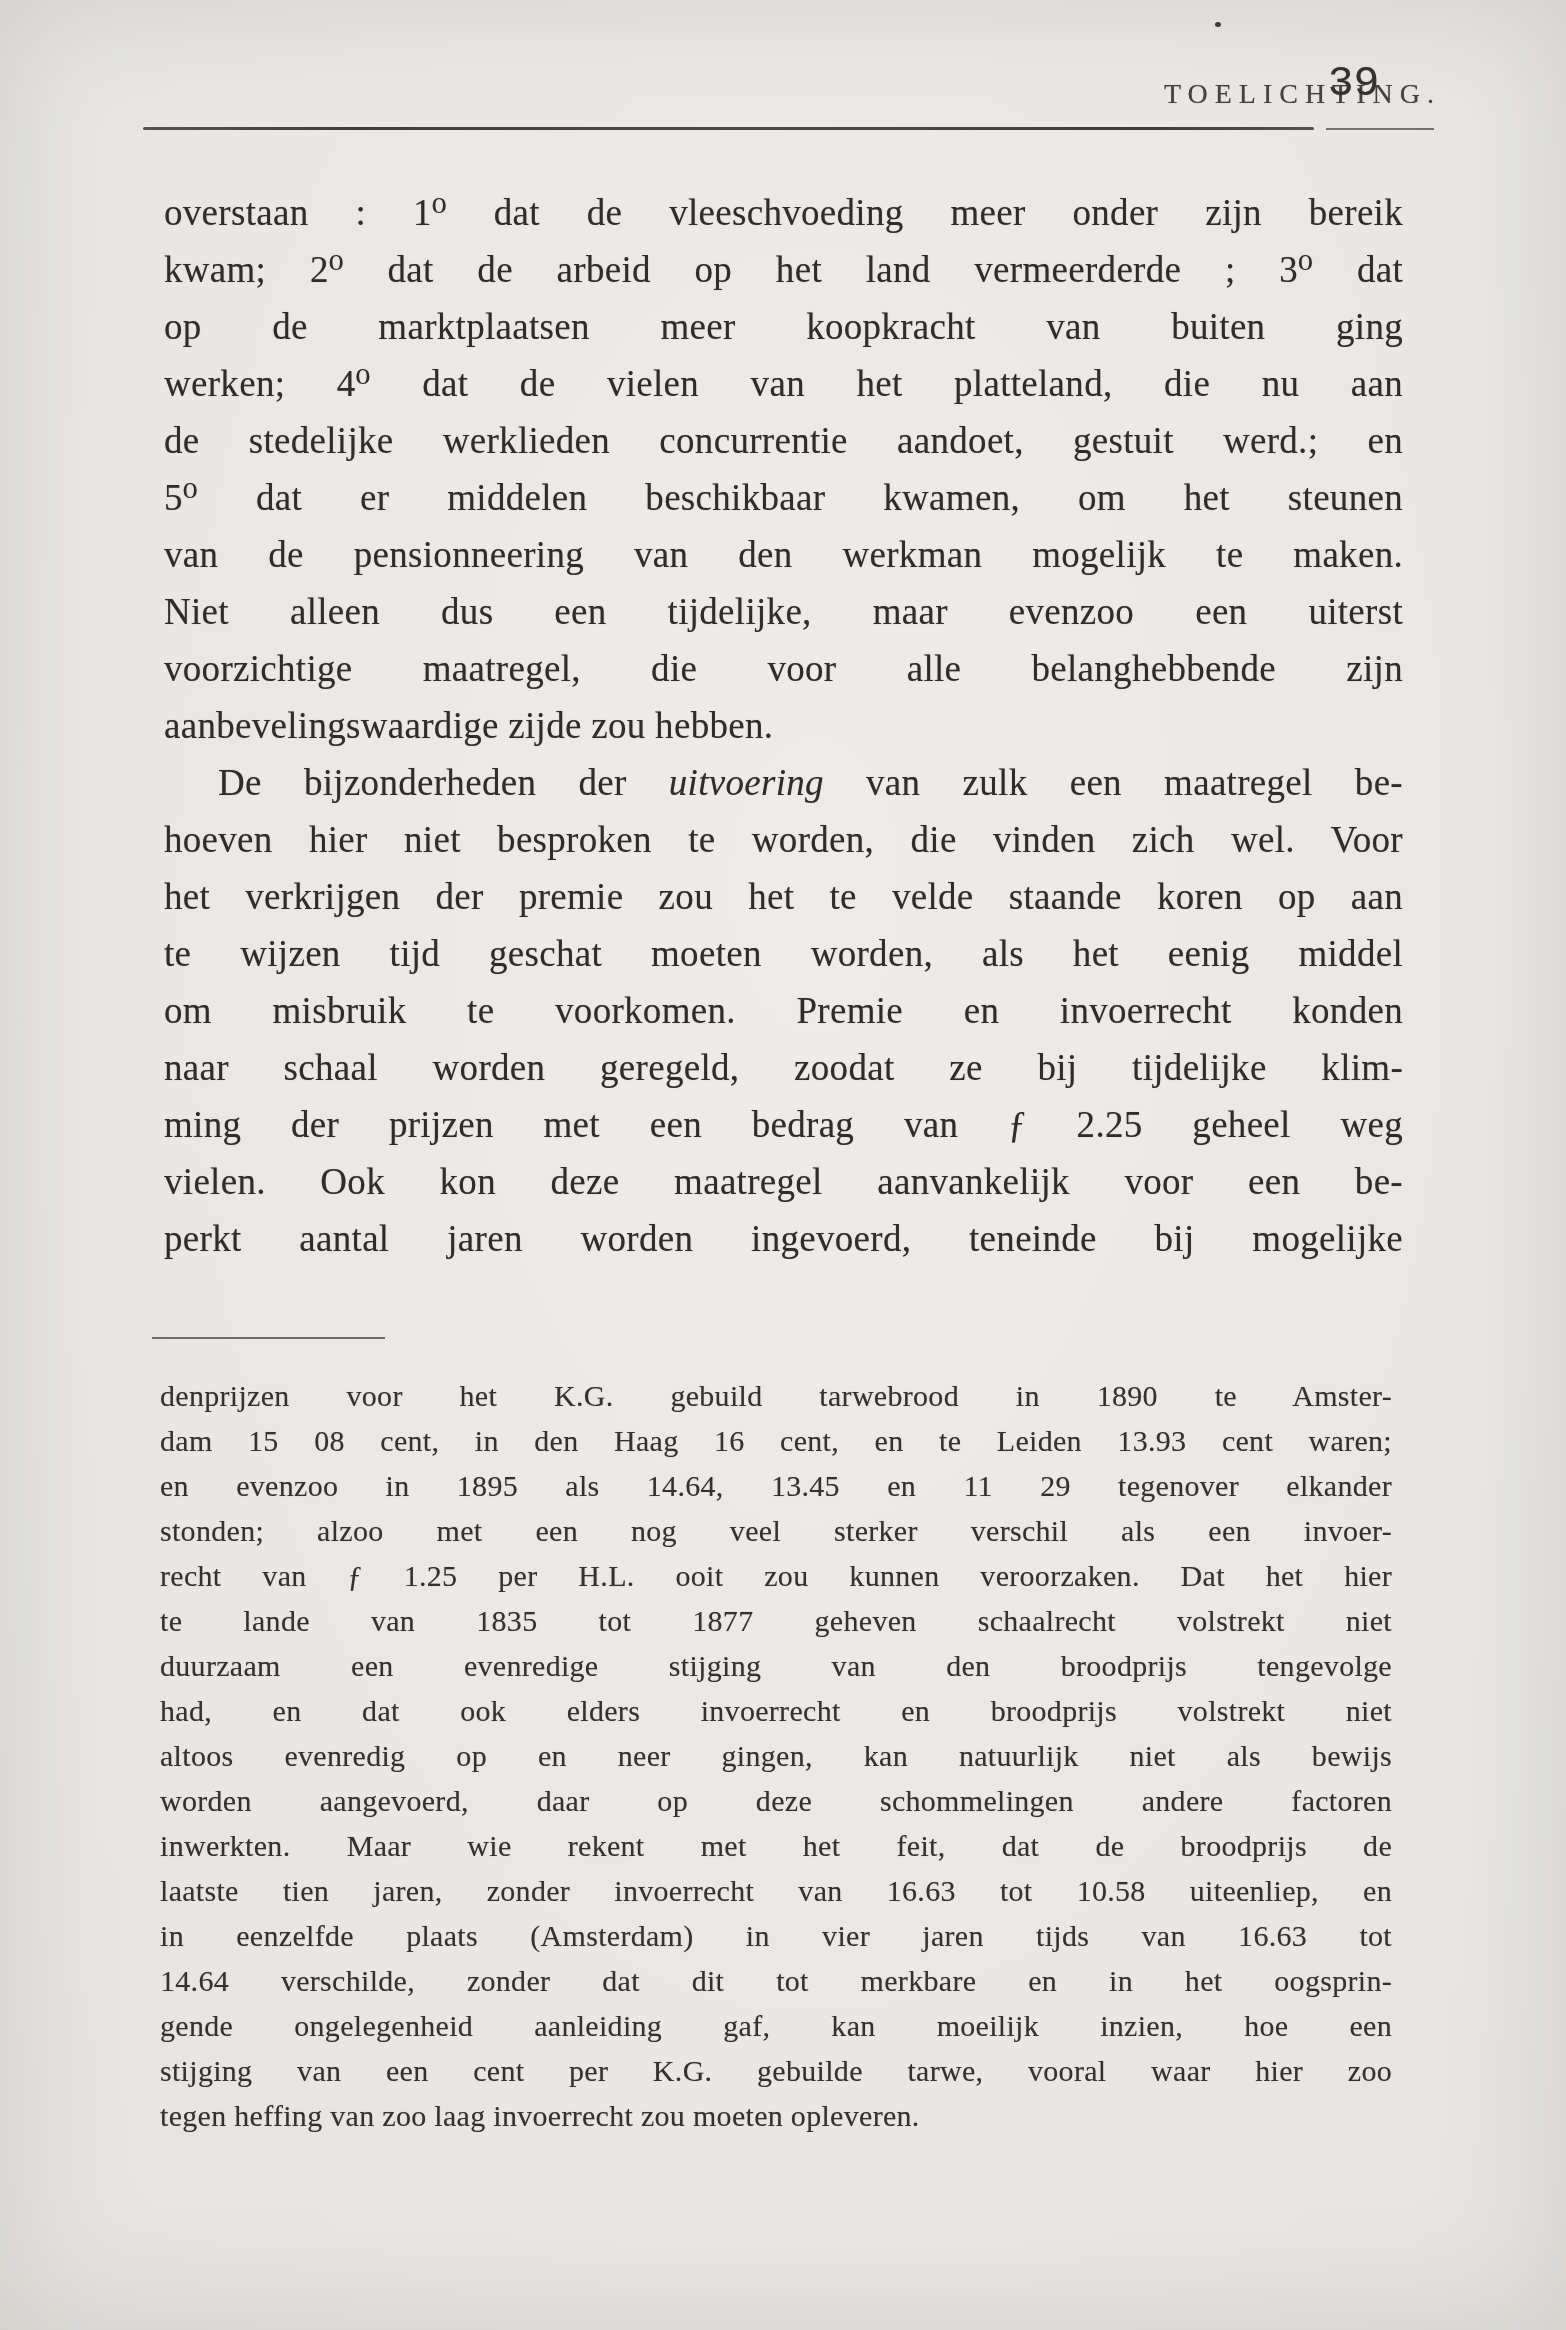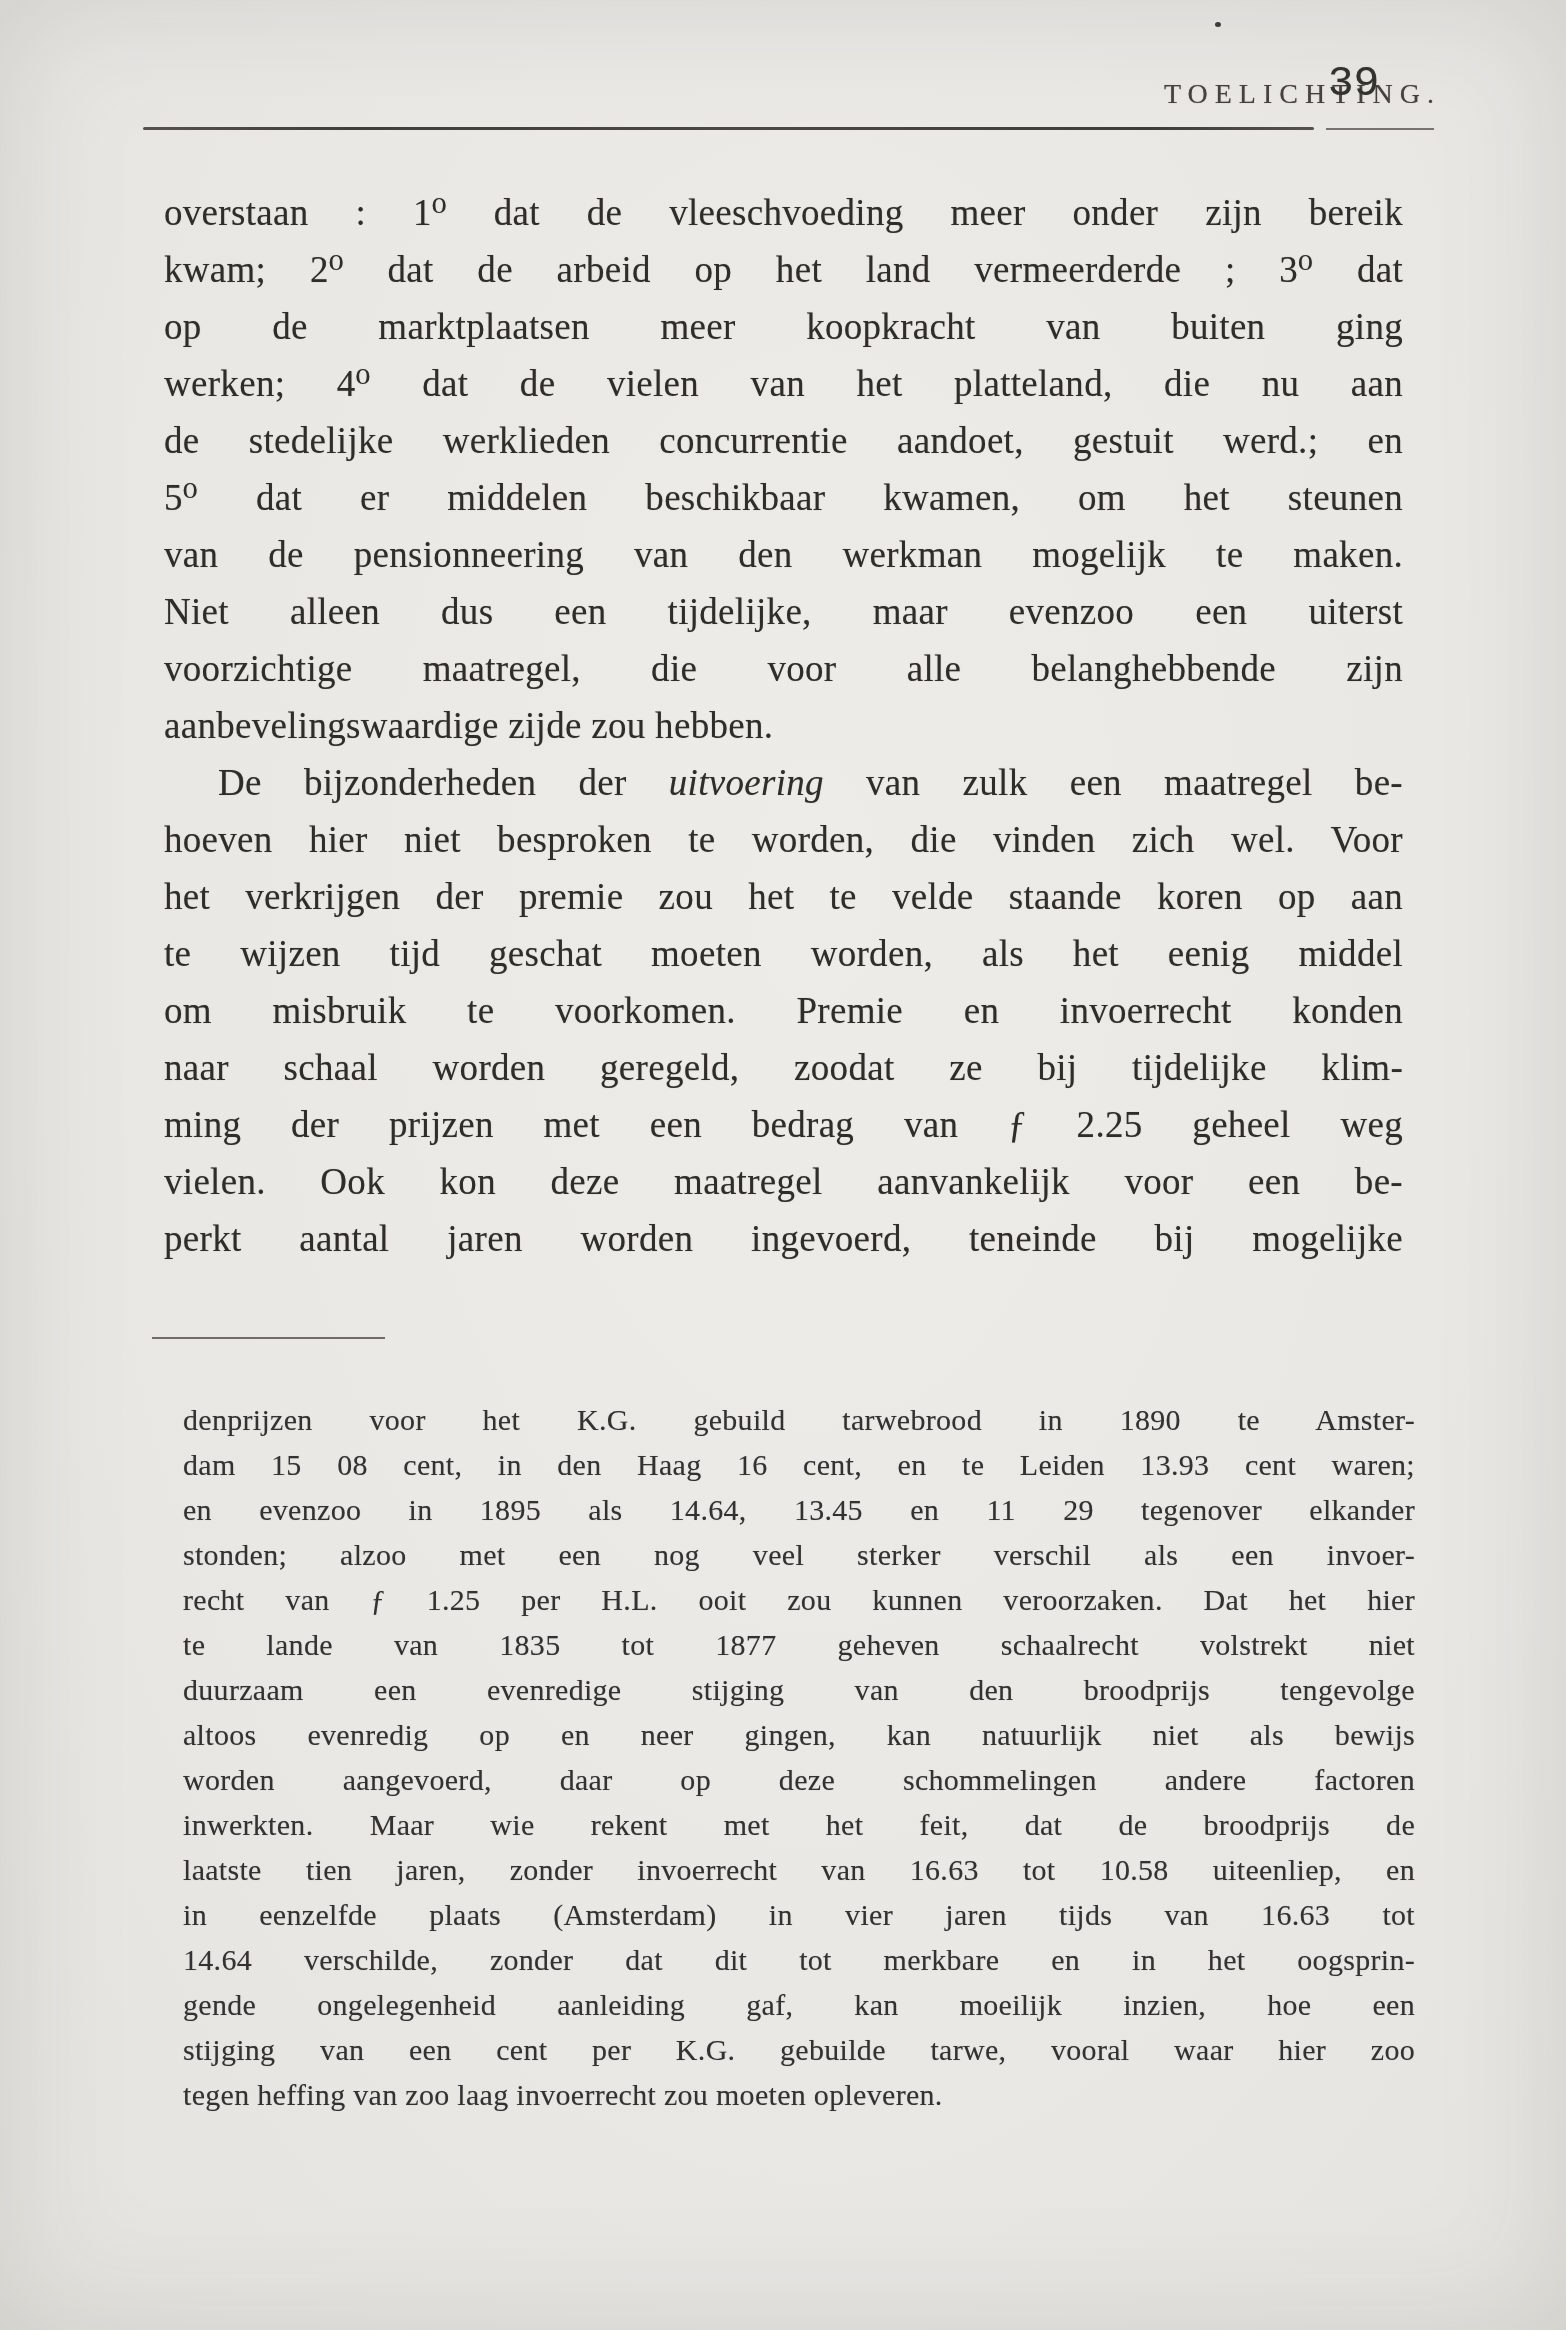--- a/index.html
+++ b/index.html
@@ -49,21 +49,21 @@
     position:absolute;top:184px;left:164px;width:1239px;
   }
   .body-block .tline{
     font-size:37px;line-height:57px;height:57px;
     letter-spacing:0.3px;
     text-align:justify;text-align-last:justify;
     text-shadow:0 0 0.9px rgba(47,45,42,.38);
     overflow:hidden;
   }
   .footnote-block{
-    position:absolute;top:1373px;left:183px;width:1232px;margin-top:24px;
+    position:absolute;top:1373px;left:160px;width:1232px;
   }
   .footnote-block .tline{
     font-size:30px;line-height:45px;height:45px;
     letter-spacing:0.3px;
     color:#343230;
     text-align:justify;text-align-last:justify;
     text-shadow:0 0 0.9px rgba(52,50,48,.35);
     overflow:hidden;
   }
   .tline.no-just{text-align-last:left;}
@@ -109,20 +109,21 @@
   <div class="footnote-rule"></div>
 
   <div class="footnote-block">
       <div class="tline">denprijzen voor het K.G. gebuild tarwebrood in 1890 te Amster-</div>
       <div class="tline">dam 15 08 cent, in den Haag 16 cent, en te Leiden 13.93 cent waren;</div>
       <div class="tline">en evenzoo in 1895 als 14.64, 13.45 en 11 29 tegenover elkander</div>
       <div class="tline">stonden; alzoo met een nog veel sterker verschil als een invoer-</div>
       <div class="tline">recht van ƒ 1.25 per H.L. ooit zou kunnen veroorzaken. Dat het hier</div>
       <div class="tline">te lande van 1835 tot 1877 geheven schaalrecht volstrekt niet</div>
       <div class="tline">duurzaam een evenredige stijging van den broodprijs tengevolge</div>
+      <div class="tline">had, en dat ook elders invoerrecht en broodprijs volstrekt niet</div>
       <div class="tline">altoos evenredig op en neer gingen, kan natuurlijk niet als bewijs</div>
       <div class="tline">worden aangevoerd, daar op deze schommelingen andere factoren</div>
       <div class="tline">inwerkten. Maar wie rekent met het feit, dat de broodprijs de</div>
       <div class="tline">laatste tien jaren, zonder invoerrecht van 16.63 tot 10.58 uiteenliep, en</div>
       <div class="tline">in eenzelfde plaats (Amsterdam) in vier jaren tijds van 16.63 tot</div>
       <div class="tline">14.64 verschilde, zonder dat dit tot merkbare en in het oogsprin-</div>
       <div class="tline">gende ongelegenheid aanleiding gaf, kan moeilijk inzien, hoe een</div>
       <div class="tline">stijging van een cent per K.G. gebuilde tarwe, vooral waar hier zoo</div>
       <div class="tline no-just">tegen heffing van zoo laag invoerrecht zou moeten opleveren.</div>
     </div>

